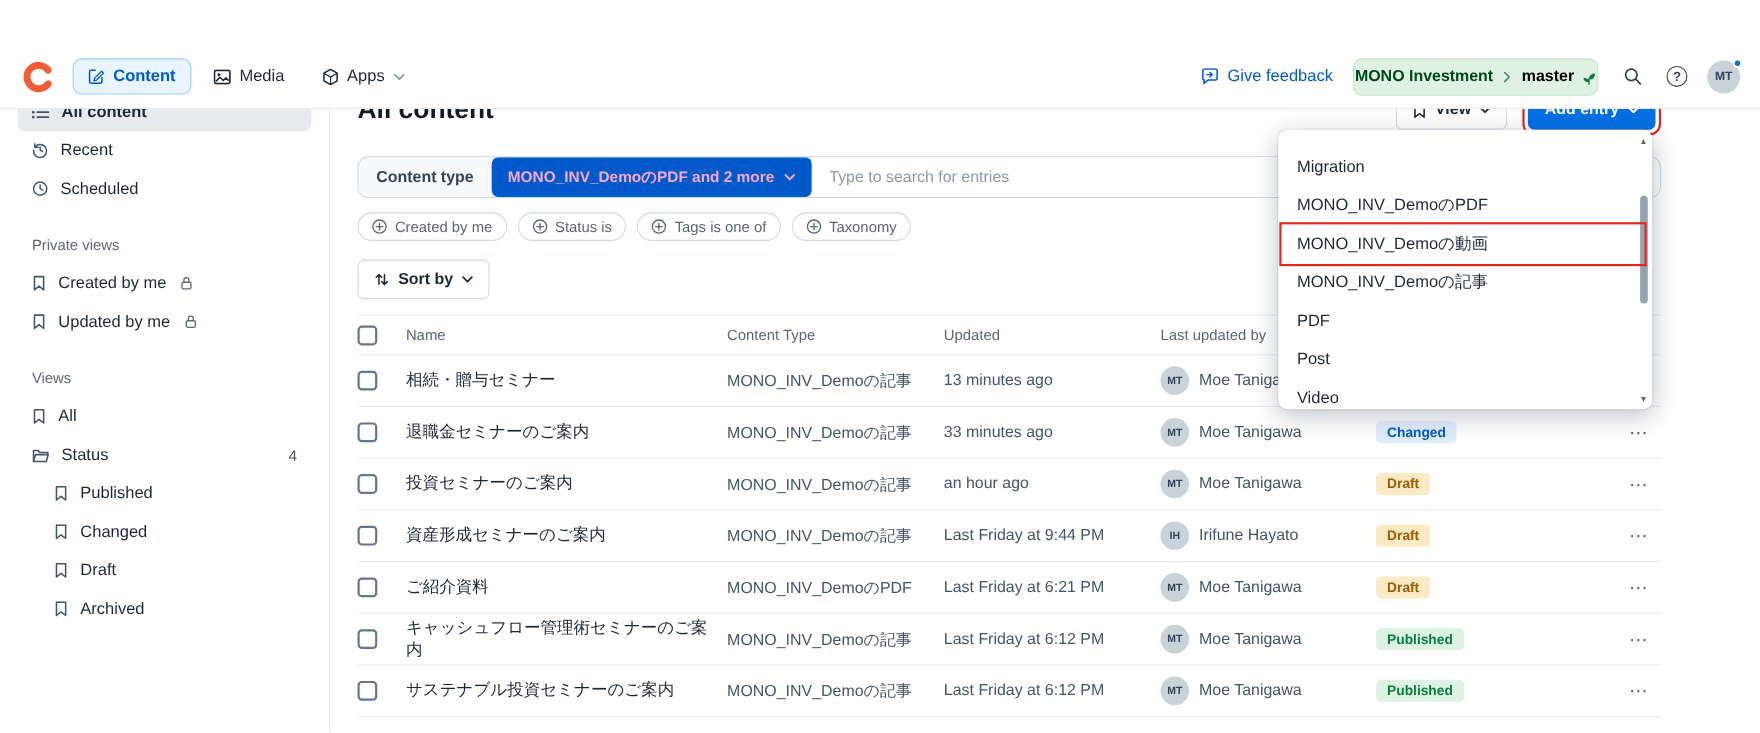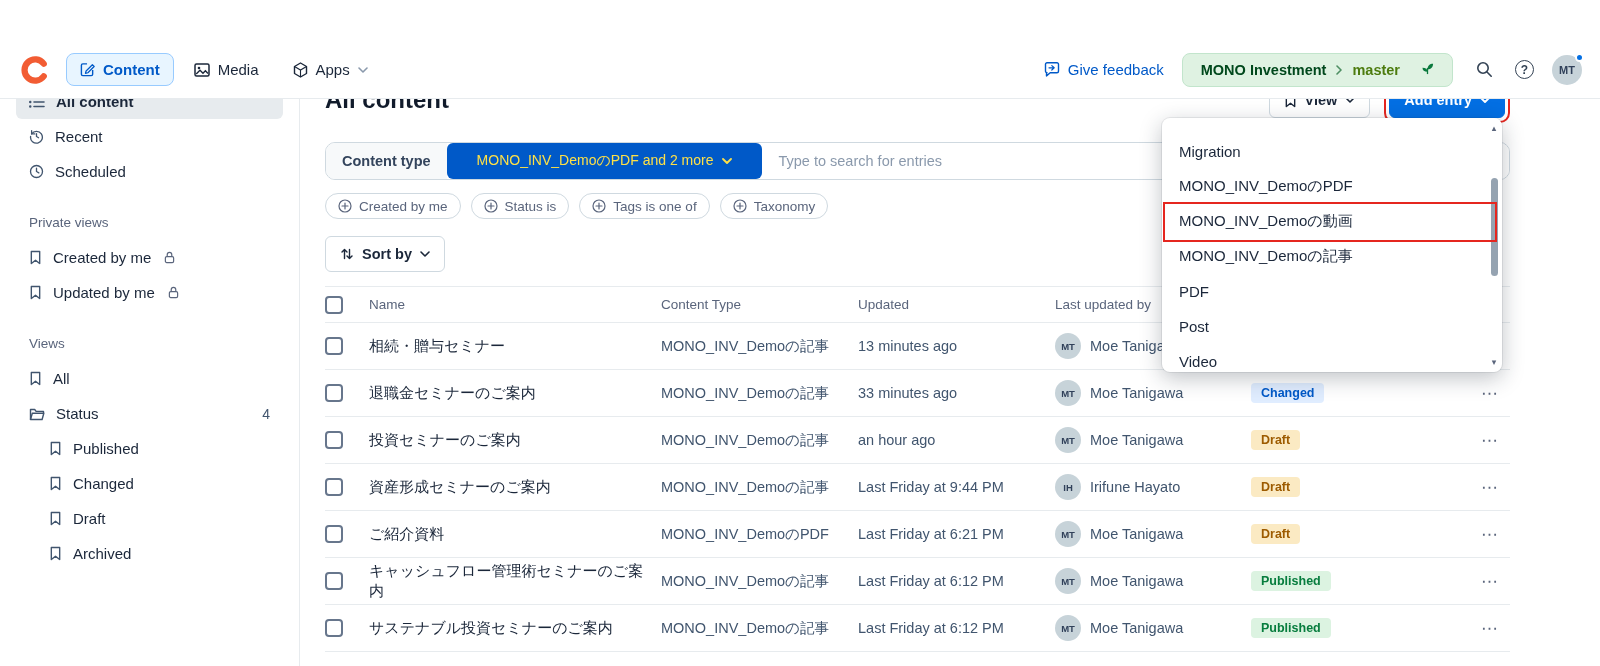--- a/index.html
+++ b/index.html
@@ -18,23 +18,23 @@
   .tb-left{display:flex;align-items:center;gap:14px}
   .logo{width:34px;height:34px;display:flex;align-items:center;justify-content:center;cursor:pointer}
   .tabs{display:flex;align-items:center;gap:6px}
   .tab{display:flex;align-items:center;gap:8px;padding:7px 13px;border-radius:8px;
     font-size:15px;color:var(--text);border:1px solid transparent;cursor:pointer}
   .tab .chev{color:#8A99AC}
   .tab.active{background:#E8F5FF;border-color:#98CBFF;color:var(--blue);font-weight:700}
   .tb-right{display:flex;align-items:center;gap:18px}
   .feedback{display:flex;align-items:center;gap:8px;color:var(--blue);font-size:15px;cursor:pointer}
   .envbadge{display:flex;align-items:center;gap:8px;background:#DFF2E2;border:1px solid #C2E5CC;
-    border-radius:8px;height:34px;padding:0 18px;cursor:pointer}
+    border-radius:8px;height:34px;padding:0 1px;cursor:pointer}
   .envbadge .space{font-size:14.5px;font-weight:700;color:#00481C}
-  .envbadge .env{font-size:14.5px;font-weight:600;color:#4d7c0f;display:flex;align-items:flex-start;gap:21px}
+  .envbadge .env{font-size:14.5px;font-weight:600;color:#000000;display:flex;align-items:flex-end;gap:7px}
   .chev-right{transform:rotate(-90deg);color:#4E8F63}
   .icon-btn{color:#334254;cursor:pointer;display:flex;align-items:center;justify-content:center;width:26px;height:26px}
   .help-circle{width:19px;height:19px;border:1.6px solid #334254;border-radius:50%;display:flex;
     align-items:center;justify-content:center;font-size:12px;font-weight:700;color:#334254;cursor:pointer}
   .avatar-top{position:relative;width:30px;height:30px;border-radius:50%;background:#C7D3D9;color:#31415A;
     font-size:11px;font-weight:700;display:flex;align-items:center;justify-content:center;cursor:pointer}
   .notif-dot{position:absolute;top:-2px;right:-2px;width:9px;height:9px;border-radius:50%;
     background:var(--btn-blue);border:2px solid #fff}
 
   
@@ -56,22 +56,22 @@
   .title-actions{display:flex;align-items:center;gap:14px}
   .btn{display:inline-flex;align-items:center;gap:8px;height:36px;padding:0 14px;border-radius:6px;
     font-size:14.5px;font-weight:700;cursor:pointer;border:1px solid var(--line2);background:#fff;color:var(--text)}
   .btn.primary{background:var(--btn-blue);border-color:var(--btn-blue);color:#fff}
   .annotation-wrap{border:2px solid var(--red);border-radius:10px;padding:3px;margin:-5px 0}
 
   .searchbar{margin-top:22px;height:38px;border:1px solid var(--line2);border-radius:10px;
     display:flex;align-items:stretch;overflow:hidden;background:#fff}
   .sb-label{background:#F7F9FA;display:flex;align-items:center;padding:0 16px;font-size:14.5px;
     font-weight:600;color:#33445C;white-space:nowrap}
-  .sb-pill{background:var(--blue);color:#fde047;display:flex;align-items:center;gap:9px;padding:0 30px;
-    font-size:14px;font-weight:400;border-radius:6px;white-space:nowrap;cursor:pointer}
+  .sb-pill{background:var(--blue);color:#f9a8d4;display:flex;align-items:center;gap:9px;padding:0 15px;
+    font-size:14px;font-weight:700;border-radius:6px;white-space:nowrap;cursor:pointer}
   .sb-input{flex:1;border:none;outline:none;padding:0 16px;font-size:14.5px;
     font-family:"Liberation Sans",sans-serif;color:var(--text)}
   .sb-input::placeholder{color:#8A99AC}
 
   .chips{margin-top:13px;display:flex;gap:10px}
   .chip{display:inline-flex;align-items:center;gap:7px;height:26px;padding:0 12px;border-radius:13px;
     border:1px solid var(--line2);font-size:13.5px;color:var(--gray);cursor:pointer;background:#fff}
 
   .sortbtn{margin-top:17px}
 

